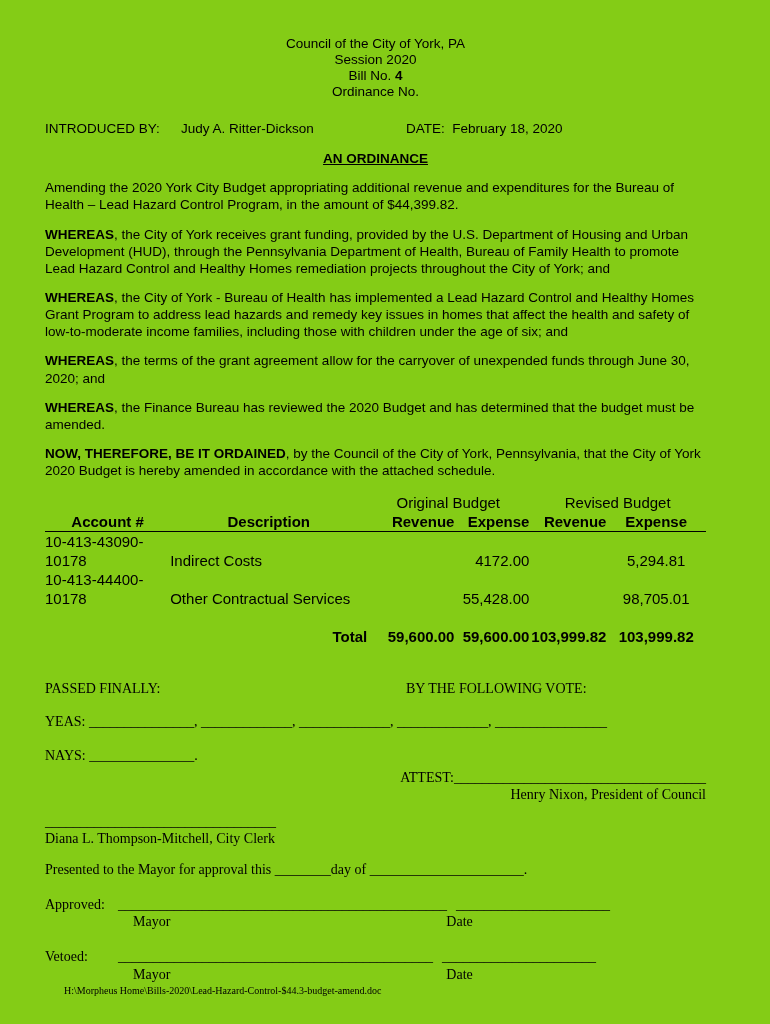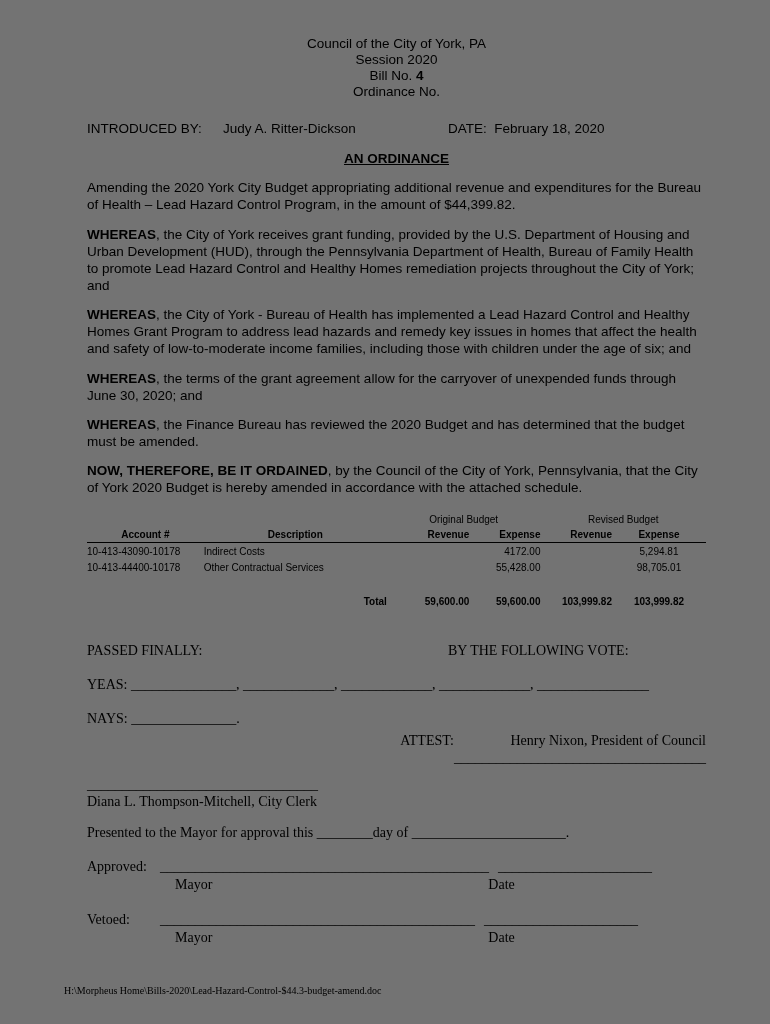--- a/index.html
+++ b/index.html
@@ -1,38 +1,38 @@
 <!DOCTYPE html>
 <html><head>
 <meta charset="utf-8">
 <style>
   * { margin:0; padding:0; box-sizing:border-box; }
   html,body { background:#e9e9e9; }
   .page {
-    width:770px; height:1024px; margin:0 auto; background:#737373;
-    position:relative; padding:36px 64px 0 87px;
+    width:770px; height:1024px; margin:0 auto; background:#84cc16;
+    position:relative; padding:36px 64px 0 45px;
     font-family:"Liberation Sans", sans-serif;
     font-size:13.5px; line-height:1.27; color:#000;
     overflow:hidden;
   }
   .doc-header { text-align:center; }
   .doc-header > div { line-height:16px; }
   .bold { font-weight:bold; }
 
   .intro-row { margin-top:20px; white-space:nowrap; }
   .intro-label { display:inline-block; width:136px; }
   .intro-name { display:inline-block; width:225px; }
 
   .ord-title { margin-top:13px; text-align:center; }
   .ord-title span { font-weight:bold; text-decoration:underline; }
 
   .body-par { margin-top:12px; text-align:left; }
 
   
-  table.budget { margin-top:14px; width:100%; border-collapse:collapse; font-size:10px; }
+  table.budget { margin-top:14px; width:100%; border-collapse:collapse; font-size:15px; }
   table.budget td, table.budget th { padding:0; font-weight:normal; vertical-align:bottom; height:16px; }
   col.c-acct { width:122px; } col.c-desc { width:192px; }
   col.c-r1 { width:85px; } col.c-e1 { width:73px; }
   col.c-r2 { width:73px; } col.c-e2 { width:97px; }
   .grp { text-align:center; font-weight:bold; }
   tr.col-row th { border-bottom:1px solid #000; font-weight:bold; }
   th.h-acct { text-align:center; } th.h-desc { text-align:center; }
   .num { text-align:right; }
   td.pad-r, th.pad-r { padding-right:25px;text-align:center; }
   tr.spacer td { height:18px; border:none; }
@@ -147,22 +147,22 @@
 
   <div class="serif-section">
     <div class="vote-row">
       <span class="vote-left">PASSED FINALLY:</span><span>BY THE FOLLOWING VOTE:</span>
     </div>
     <div class="yeas-line">YEAS: _______________, _____________, _____________, _____________, ________________</div>
     <div class="nays-line">NAYS: _______________.</div>
 
     <div class="attest-row">
       <span class="attest-label">ATTEST:</span><span class="president-block">
+        <div>____________________________________</div>
         <div>Henry Nixon, President of Council</div>
-        <div>____________________________________</div>
       </span>
     </div>
 
     <div class="clerk-block">
       <div>_________________________________</div>
       <div>Diana L. Thompson-Mitchell, City Clerk</div>
     </div>
 
     <div class="presented-line">Presented to the Mayor for approval this ________day of ______________________.</div>
 

